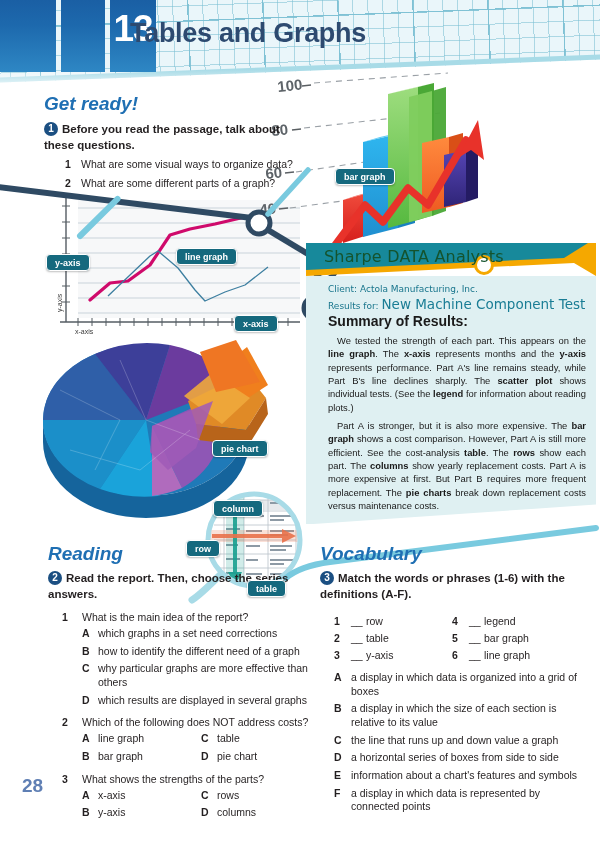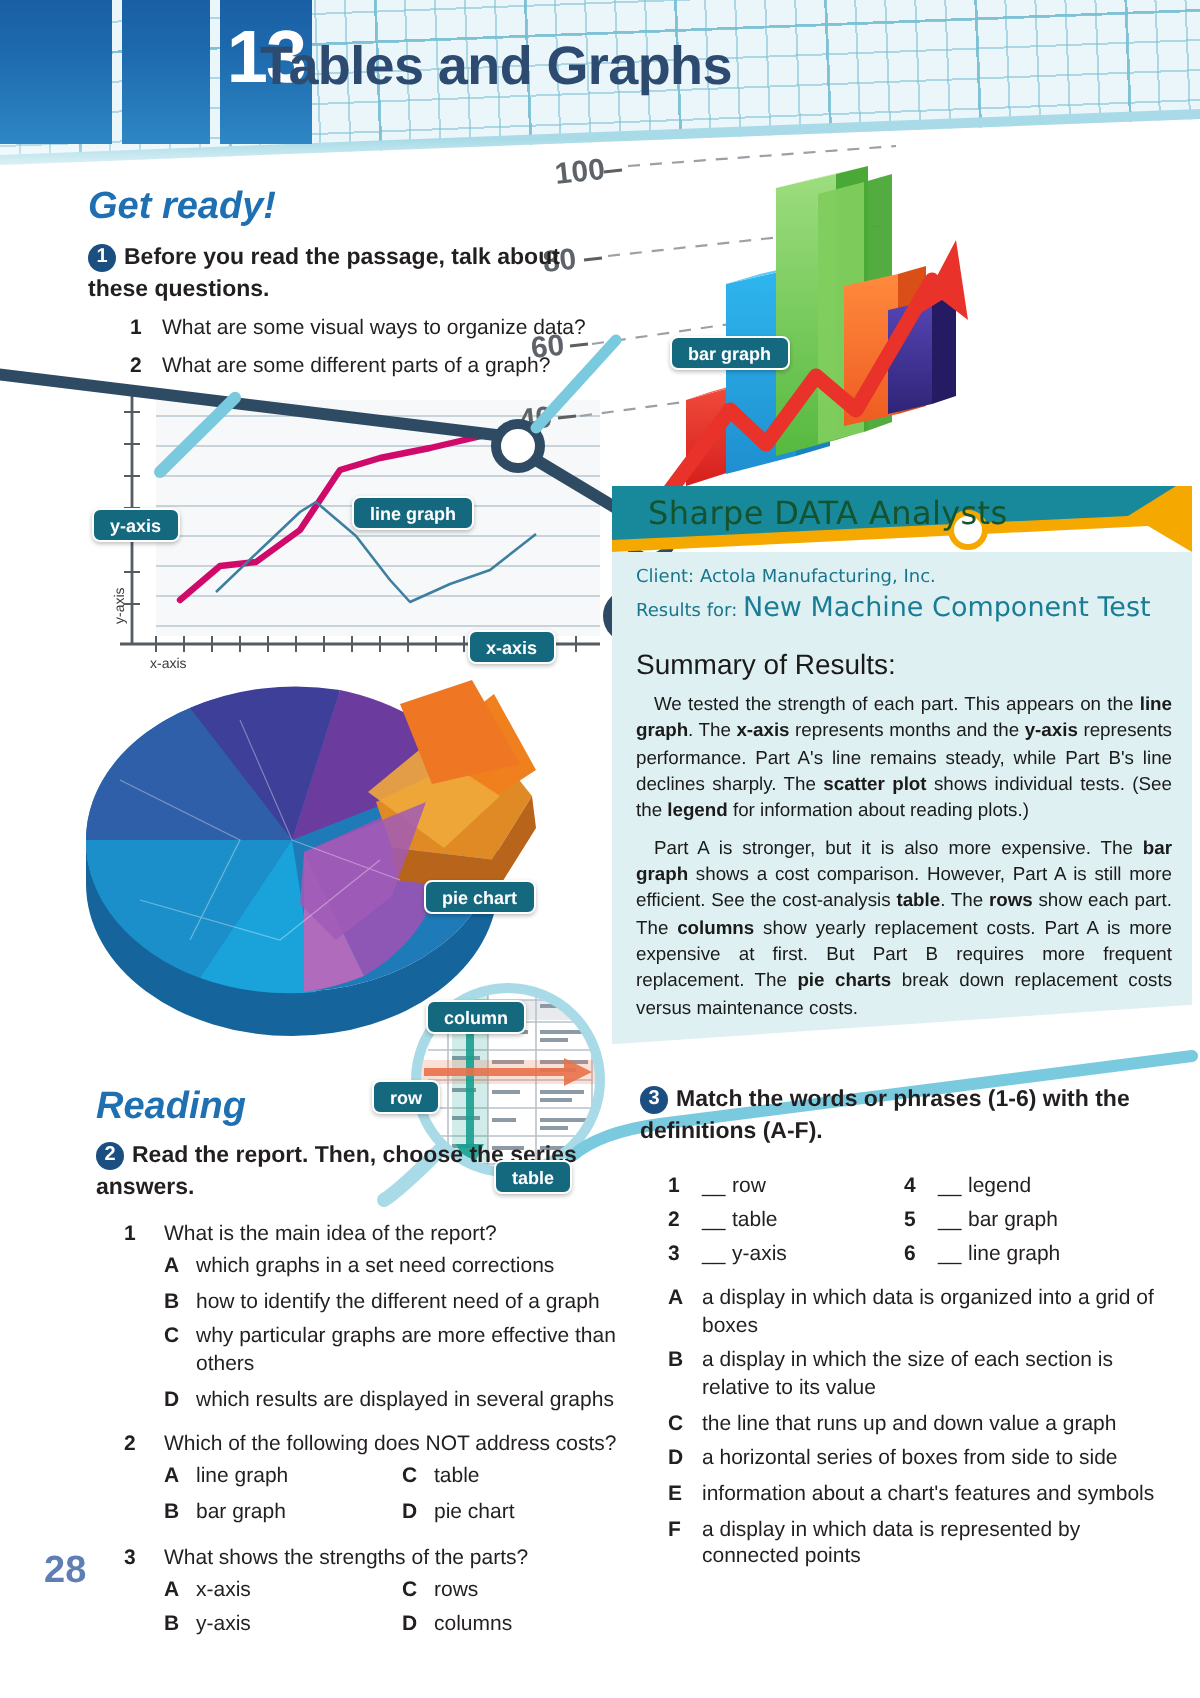--- a/index.html
+++ b/index.html
@@ -75,27 +75,27 @@
 
   
   #report{position:absolute;left:306px;top:243px;width:290px;z-index:20;}
   .banner{position:relative;height:33px;}
   .banner .bg{position:absolute;inset:0;}
   .banner .txt{
     position:absolute;left:18px;top:4px;color:#14532d;font-size:16px;
     font-family:"DejaVu Sans", sans-serif;letter-spacing:.2px;
   }
   .rbody{
-    background:#dff0f2;padding:8px 10px 12px 12px;
+    background:#dff0f2;padding:8px 10px 12px 22px;
     clip-path:polygon(0 0,100% 0,100% 92%,0 100%);
   }
   .client{color:#18758c;font-size:9px;font-family:"DejaVu Sans",sans-serif;}
   .resline{margin-top:2px;font-size:9px;color:#18758c;font-family:"DejaVu Sans",sans-serif;}
   .resline b{font-size:13.5px;color:#1a7d95;font-weight:normal;}
-  .sumres{margin-top:12px;font-size:14px;font-weight:normal;color:#1a1a1a;}
+  .sumres{margin-top:1px;font-size:14px;font-weight:bold;color:#1a1a1a;}
   .para{
     margin-top:5px;font-size:9.4px;line-height:1.42;text-align:justify;color:#1a1a1a;
     text-indent:9px;
   }
   .para b{font-weight:bold;}
 
   
   #reading{position:absolute;left:48px;top:543px;width:272px;z-index:9;}
   #reading .sec-h{display:block;margin-bottom:6px;}
   .q{margin-top:9px;}
@@ -487,20 +487,21 @@
           <div class="opt">
             <span class="l">D</span>
             <span>columns</span>
           </div>
         </div>
       </div>
     </div>
   </div>
 
   <div id="vocab">
+    <span class="sec-h">Vocabulary</span>
     <div class="instr">
       <span class="numcircle">3</span><span>Match the words or phrases (1-6) with the definitions (A-F).</span>
     </div>
     <div class="wordsgrid">
       <div class="col">
         <div class="wrow">
           <span class="n">1</span>
           <span class="blank">__</span>
           <span>row</span>
         </div>

